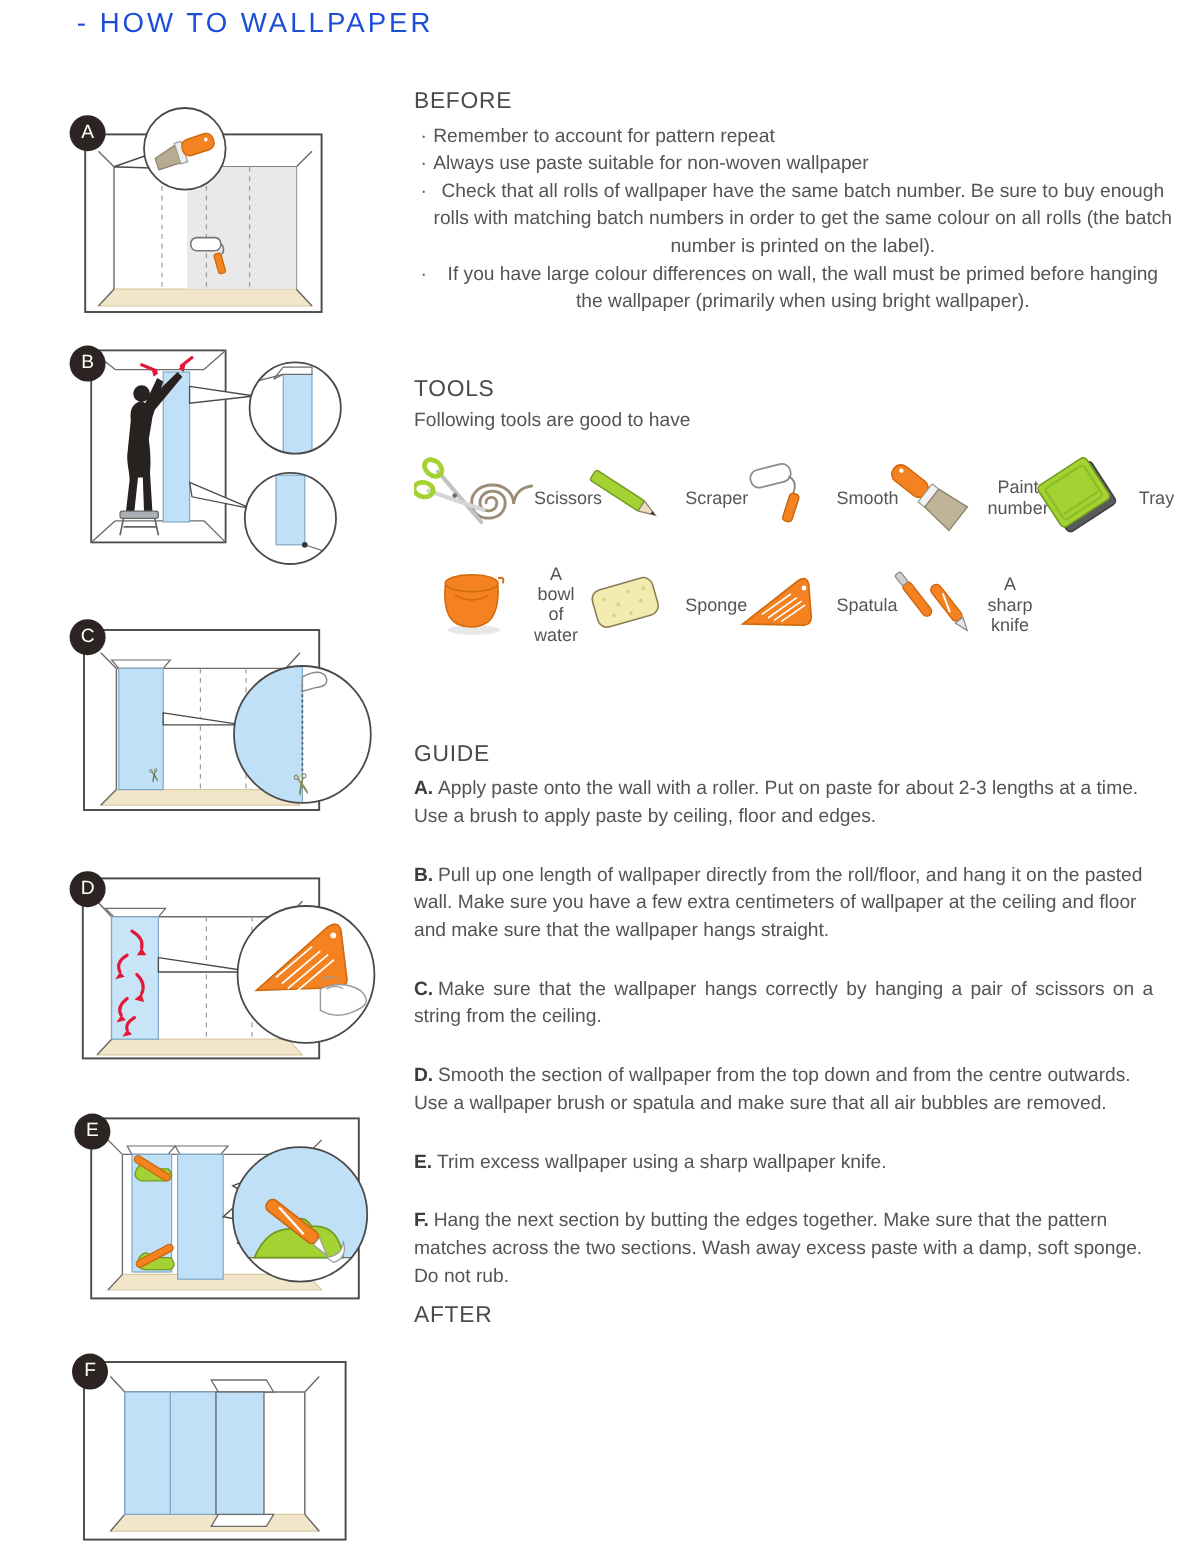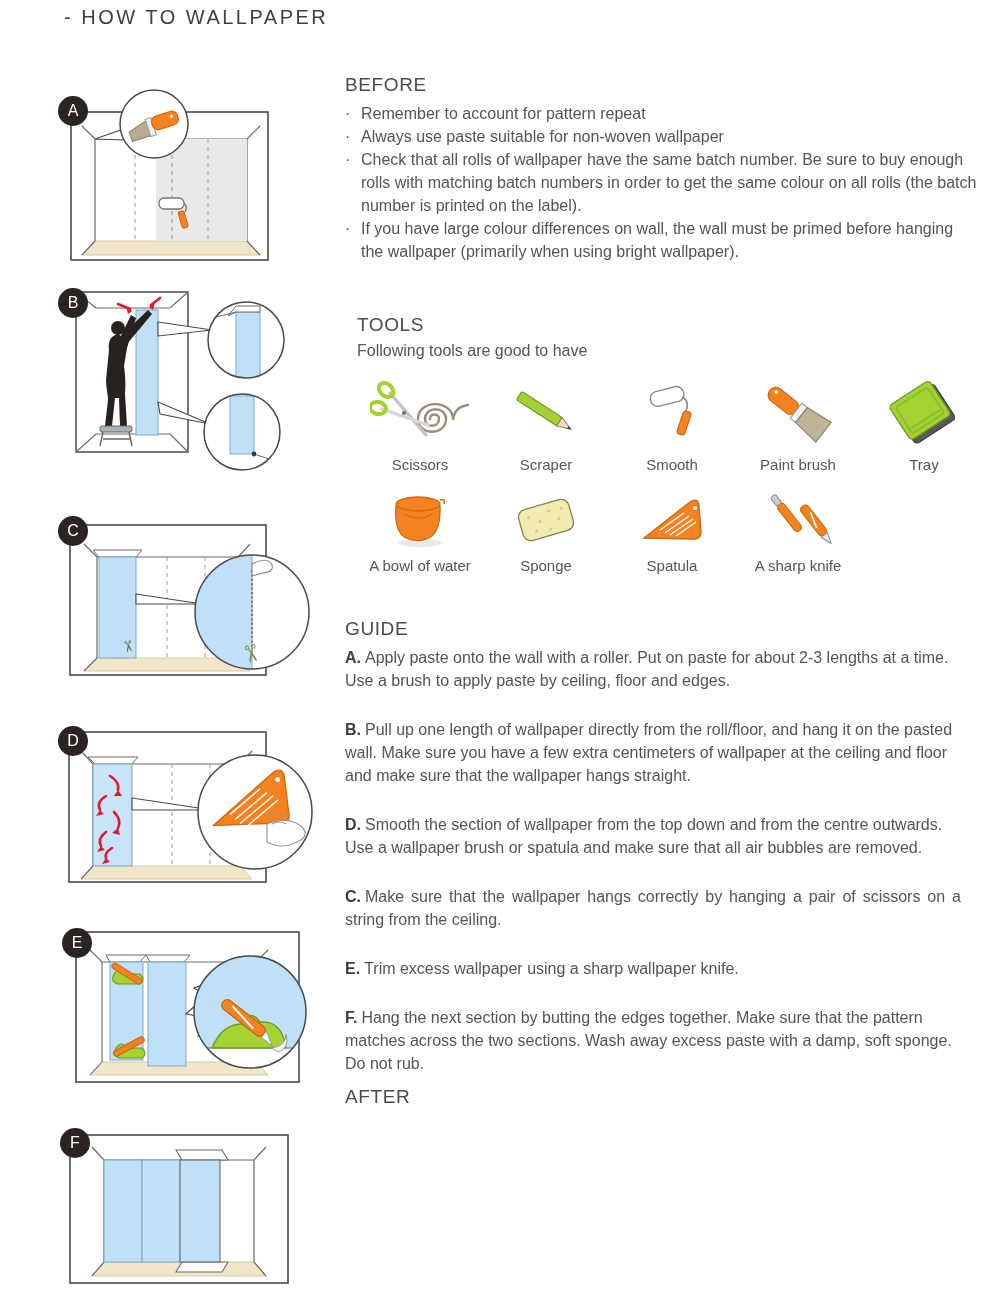--- a/index.html
+++ b/index.html
@@ -1,33 +1,33 @@
 <!DOCTYPE html>
 <html><head>
 <meta charset="utf-8">
 <style>
   html,body{margin:0;padding:0;background:#ffffff;}
   body{width:1000px;height:1293px;position:relative;overflow:hidden;
        font-family:"Liberation Sans", sans-serif;color:#55565a;}
-  .page-title{position:absolute;left:64px;top:6px;font-size:20px;letter-spacing:2.5px;
-       color:#404040;font-weight:400;}
+  .page-title{position:absolute;left:64px;top:6px;font-size:23px;letter-spacing:2.5px;
+       color:#1d4ed8;font-weight:400;}
   
   .fig{position:absolute;}
   .badge{position:absolute;width:30px;height:30px;border-radius:50%;background:#2b2422;
        color:#fff;font-size:16px;display:flex;align-items:center;justify-content:center;
        z-index:3;font-weight:400;}
   
   .sec{position:absolute;left:345px;width:632px;}
   .sec h2{margin:0 0 6px 0;font-size:19px;font-weight:400;color:#4a4b4d;letter-spacing:.6px;}
-  .body-text{font-size:16px;line-height:1.44;color:#535458;}
+  .body-text{font-size:16px;line-height:1.44;color:#535458;text-align:center;}
   .bullet{display:flex;}
   .bullet::before{content:"·";flex:0 0 16px;width:16px;color:#535458;}
   .subtitle{font-size:16px;color:#535458;margin:0 0 14px 0;}
   .tools-grid{display:grid;grid-template-columns:repeat(5,126px);}
-  .tool{display:flex;flex-direction:column;align-items:center;}
+  .tool{display:flex;flex-direction:row;align-items:center;}
   .tool .iconbox{height:76px;display:flex;align-items:center;justify-content:center;}
   .tool.r2 .iconbox{height:64px;}
   .tool .tlabel{font-size:15px;color:#55565a;margin-top:6px;text-align:center;}
   .row2{margin-top:14px;}
   .step{margin:0 16px 26px 0;font-size:16px;line-height:1.44;color:#535458;}
   .step .letter{font-weight:700;color:#3c3d3f;margin-right:4px;}
   .step.justify{text-align:justify;}
 </style>
 </head>
 <body>
@@ -239,21 +239,21 @@
       </div>
     <div class="bullet">
         <span>Check that all rolls of wallpaper have the same batch number. Be sure to buy enough rolls with matching batch numbers in order to get the same colour on all rolls (the batch number is printed on the label).</span>
       </div>
     <div class="bullet">
         <span>If you have large colour differences on wall, the wall must be primed before hanging the wallpaper (primarily when using bright wallpaper).</span>
       </div>
   </div>
 </div>
 
-<div class="sec" style="top:314px;margin-left:12px;">
+<div class="sec" style="top:314px;">
   <h2>TOOLS</h2>
   <p class="subtitle">Following tools are good to have</p>
 
   <div class="tools-grid">
     <div class="tool">
       <div class="iconbox">
           <svg width="100" height="74" viewBox="0 0 100 74">
         <path d="M60 44 c0,-6 9,-6 9,0 c0,9 -14,9 -14,0 c0,-13 21,-13 21,0 c0,17 -28,17 -28,0 c0,-20 35,-20 35,1 c1,-9 7,-14 15,-15" fill="none" stroke="#9b8d76" stroke-width="2.4" stroke-linecap="round"></path>
         <path d="M20 18 L56 60" stroke="#c2c2c2" stroke-width="3.4" stroke-linecap="round"></path>
         <path d="M12 34 L58 50" stroke="#d6d6d6" stroke-width="3.4" stroke-linecap="round"></path>
@@ -290,21 +290,21 @@
       <div class="iconbox">
           <svg width="100" height="74" viewBox="0 0 100 74">
         <g transform="rotate(38 50 38)">
           <rect x="14" y="30" width="34" height="15" rx="7" fill="#f58220" stroke="#d06a0e" stroke-width="1.3"></rect>
           <circle cx="20" cy="35" r="1.8" fill="#fff"></circle>
           <rect x="47" y="28" width="7" height="19" fill="#f2f2f2" stroke="#999" stroke-width="1"></rect>
           <polygon points="54,28 82,25 82,50 54,47" fill="#bfb39a" stroke="#8d8168" stroke-width="1.1"></polygon>
         </g>
       </svg>
         </div>
-      <div class="tlabel">Paint brush</div>
+      <div class="tlabel">Paint number</div>
     </div>
     <div class="tool">
       <div class="iconbox">
           <svg width="100" height="74" viewBox="0 0 100 74">
         <g transform="rotate(-33 50 38)">
           <rect x="26" y="18" width="48" height="42" rx="4" fill="#58595b" stroke="#3c3c3c" stroke-width="1.2"></rect>
           <rect x="24" y="13" width="48" height="41" rx="4" fill="#a4d233" stroke="#6f9a1f" stroke-width="1.3"></rect>
           <rect x="29" y="18" width="38" height="31" rx="3" fill="none" stroke="#8abf28" stroke-width="2"></rect>
           <path d="M31 44 h34" stroke="#8abf28" stroke-width="2"></path>
         </g>
@@ -372,21 +372,21 @@
         </div>
       <div class="tlabel">A sharp knife</div>
     </div>
   </div>
 </div>
 
 <div class="sec" style="top:618px;">
   <h2>GUIDE</h2>
   <p class="step"><span class="letter">A.</span><span>Apply paste onto the wall with a roller. Put on paste for about 2-3 lengths at a time. Use a brush to apply paste by ceiling, floor and edges.</span></p>
   <p class="step"><span class="letter">B.</span><span>Pull up one length of wallpaper directly from the roll/floor, and hang it on the pasted wall. Make sure you have a few extra centimeters of wallpaper at the ceiling and floor and make sure that the wallpaper hangs straight.</span></p>
+  <p class="step justify"><span class="letter">C.</span><span>Make sure that the wallpaper hangs correctly by hanging a pair of scissors on a string from the ceiling.</span></p>
   <p class="step"><span class="letter">D.</span><span>Smooth the section of wallpaper from the top down and from the centre outwards. Use a wallpaper brush or spatula and make sure that all air bubbles are removed.</span></p>
-  <p class="step justify"><span class="letter">C.</span><span>Make sure that the wallpaper hangs correctly by hanging a pair of scissors on a string from the ceiling.</span></p>
   <p class="step"><span class="letter">E.</span><span>Trim excess wallpaper using a sharp wallpaper knife.</span></p>
   <p class="step"><span class="letter">F.</span><span>Hang the next section by butting the edges together. Make sure that the pattern matches across the two sections. Wash away excess paste with a damp, soft sponge. Do not rub.</span></p>
 </div>
 
 <div class="sec" style="top:1086px;">
   <h2>AFTER</h2>
 </div>
 
 </body></html>

